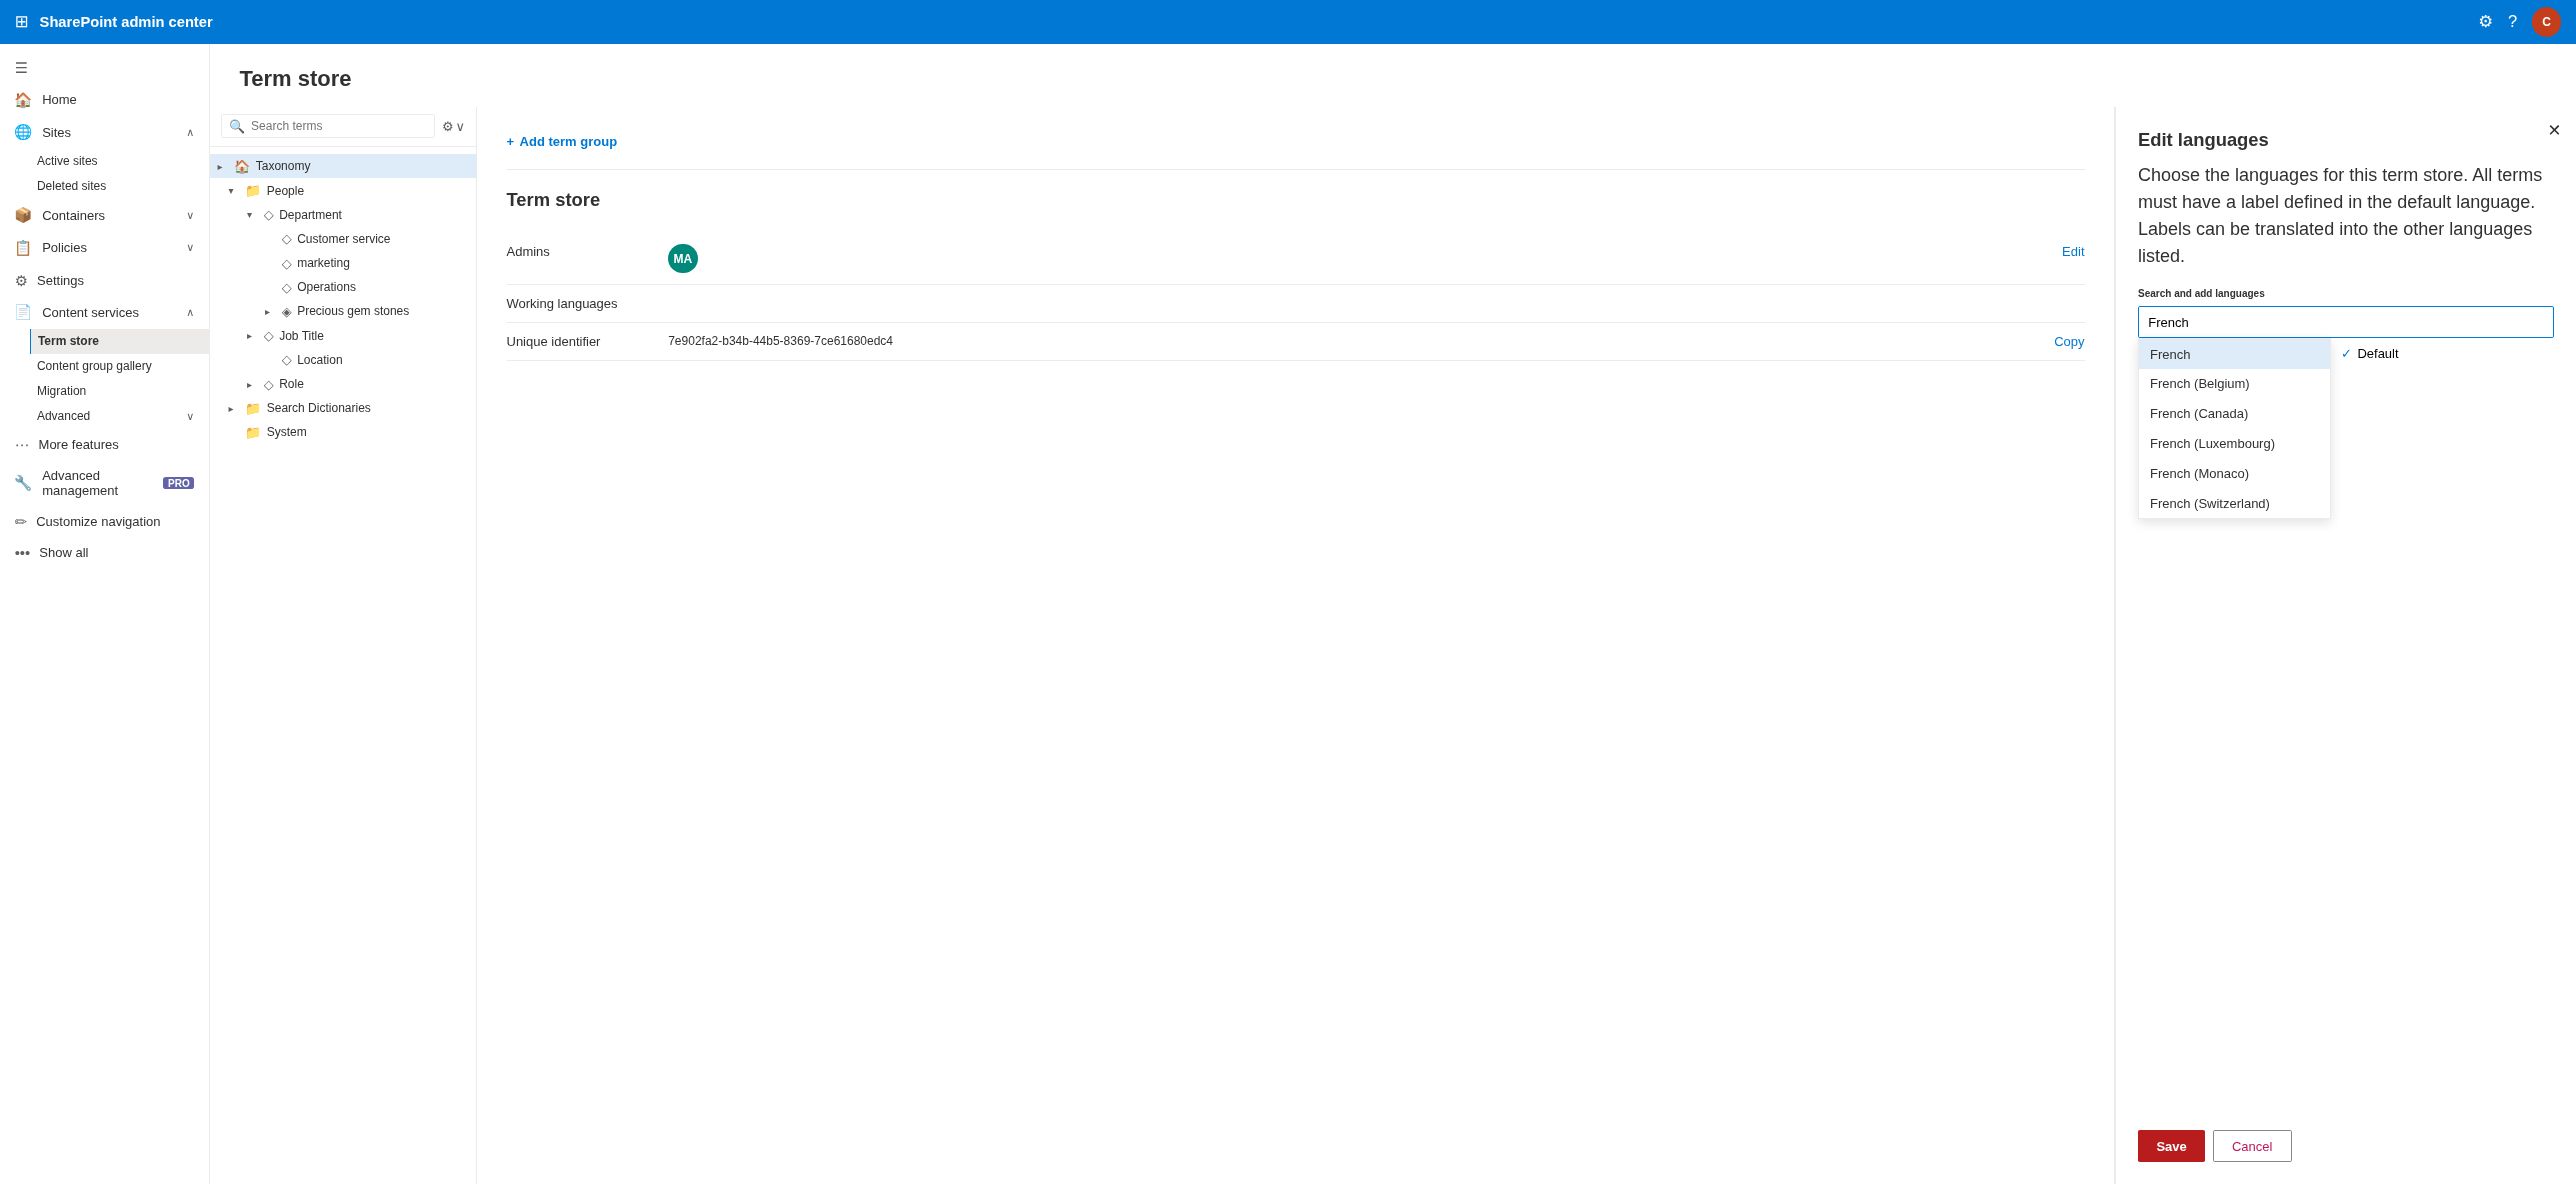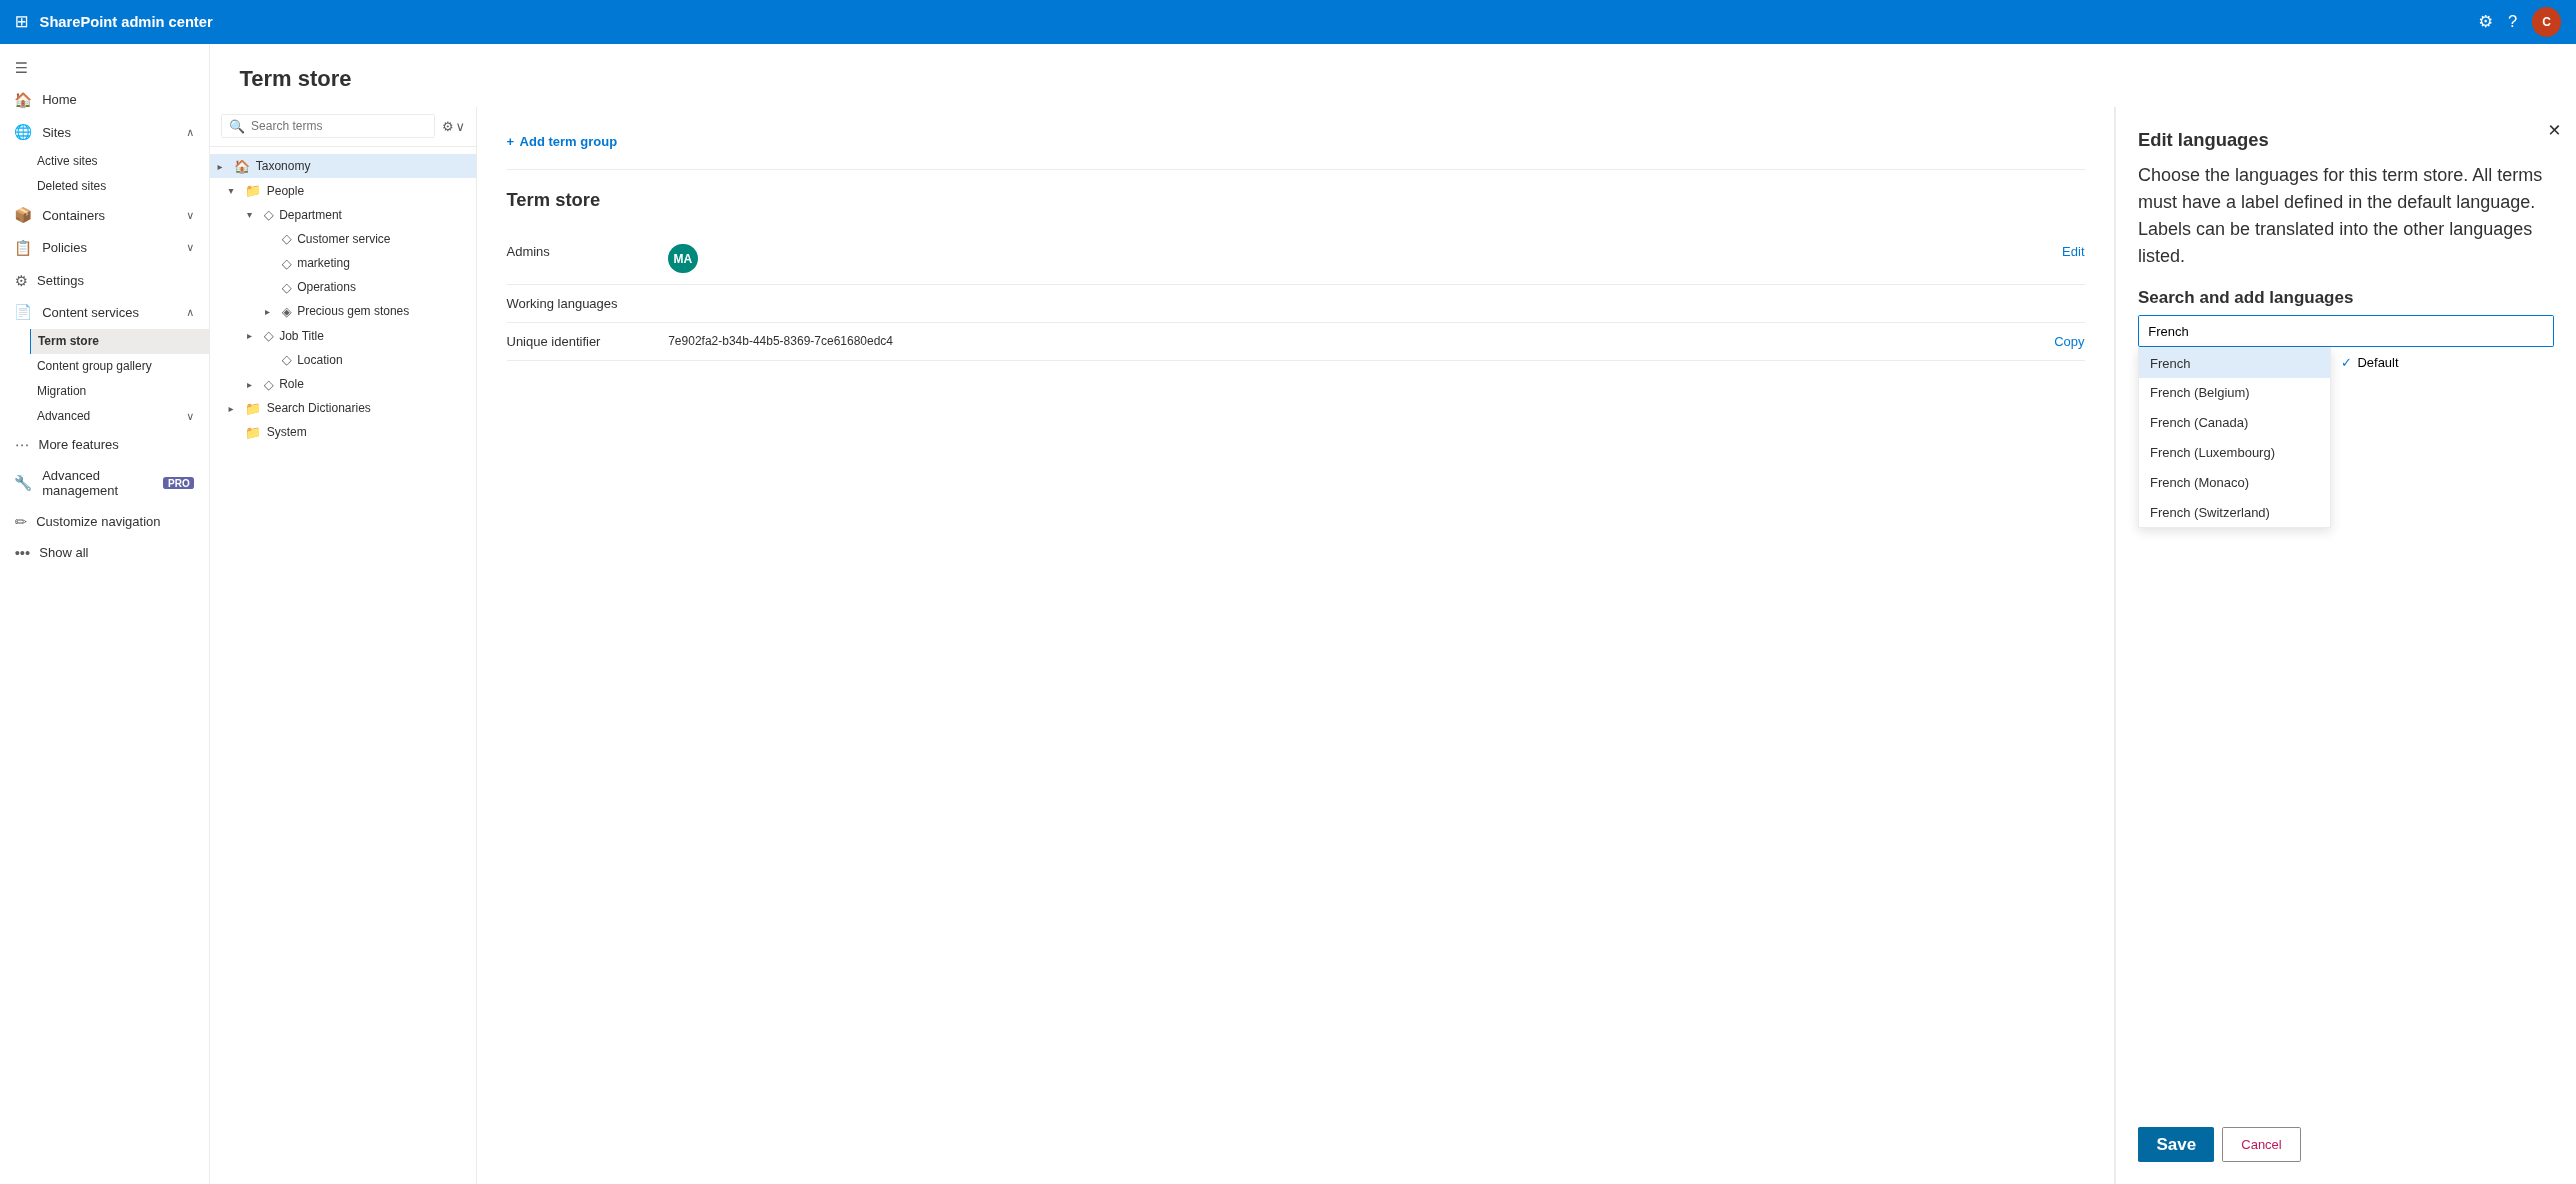--- a/index.html
+++ b/index.html
@@ -176,21 +176,21 @@
       position: relative;
       flex-shrink: 0;
     }
     .panel-close {
       position: absolute; top: 14.7px; right: 14.7px;
       background: none; border: none; cursor: pointer;
       font-size: 16.6px; color: #323130;
     }
     .panel-title { font-size: 18.4px; font-weight: 600; margin-bottom: 11px; color: #323130; }
     .panel-description { font-size: 18px; color: #323130; margin-bottom: 18.4px; line-height: 1.5; }
-    .panel-subtitle { font-size: 17px; font-weight: 600; color: #323130; margin-bottom: 7.4px; }
+    .panel-subtitle { font-size: 10px; font-weight: 600; color: #323130; margin-bottom: 7.4px; }
 
     .lang-search-wrap {
       position: relative;
     }
     .lang-search-input {
       width: 100%; padding: 7.4px 9.2px;
       border: 1.8px solid #0078d4; border-radius: 1.8px;
       font-size: 13px; outline: none;
     }
     .lang-dropdown {
@@ -204,23 +204,23 @@
       padding: 7.4px 11px; font-size: 13px; cursor: pointer;
       color: #323130;
     }
     .lang-option.highlighted { background: #deecf9; }
 
     .panel-footer {
       position: absolute; bottom: 22px; left: 22px;
       display: flex; gap: 7.4px;
     }
     .btn-save {
-      background: #0369a1; color: white; border: none;
+      background: #b91c1c; color: white; border: none;
       padding: 7.4px 18.4px; border-radius: 1.8px; cursor: pointer;
-      font-size: 17px; font-weight: 600;
+      font-size: 13px; font-weight: 600;
     }
     .btn-cancel {
       background: white; color: #be185d;
       border: 0.9px solid #8a8886;
       padding: 7.4px 18.4px; border-radius: 1.8px; cursor: pointer;
       font-size: 13px;
     }
     .check-icon { color: #0078d4; font-size: 13px; }
   </style>
 </head>

